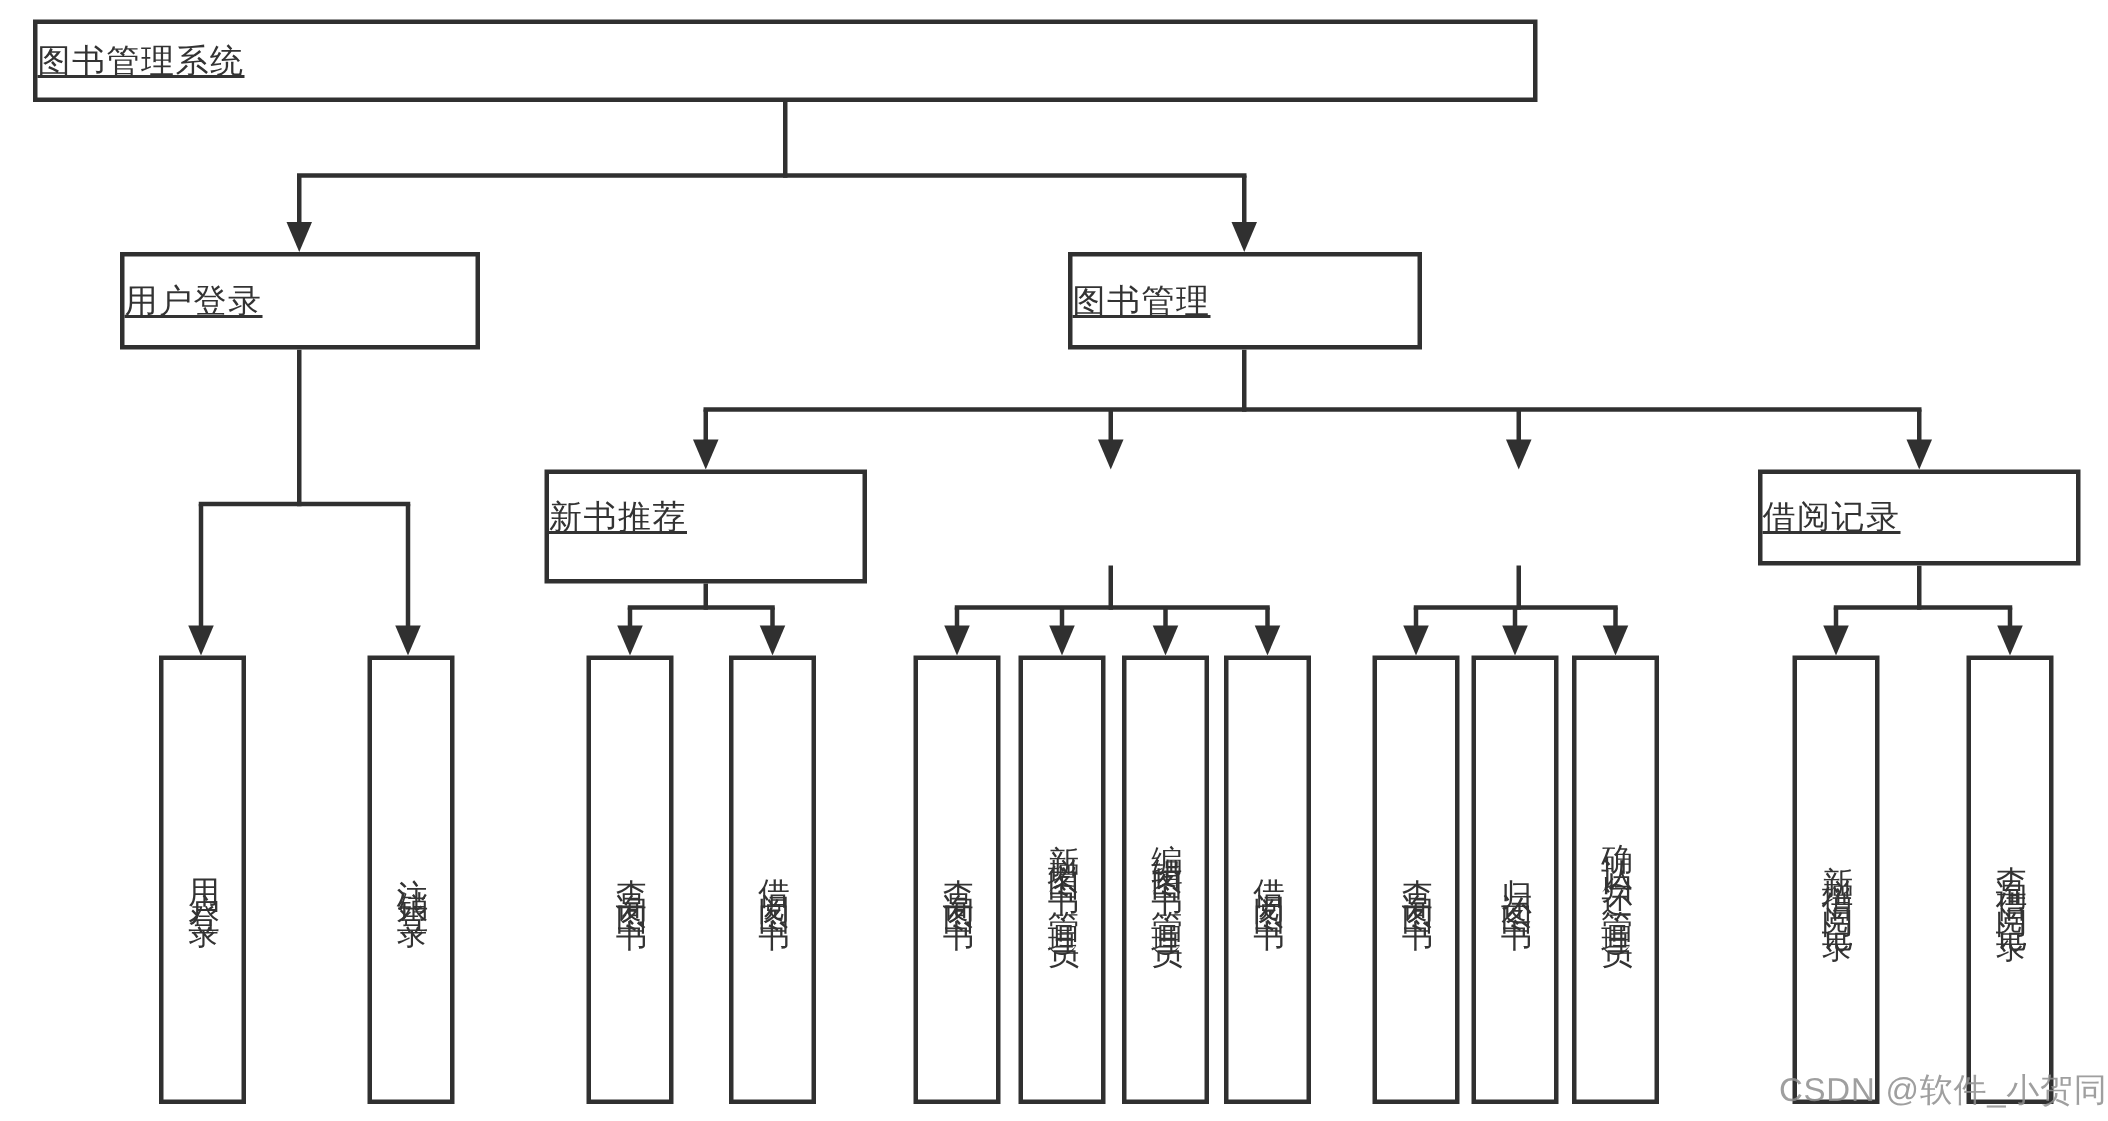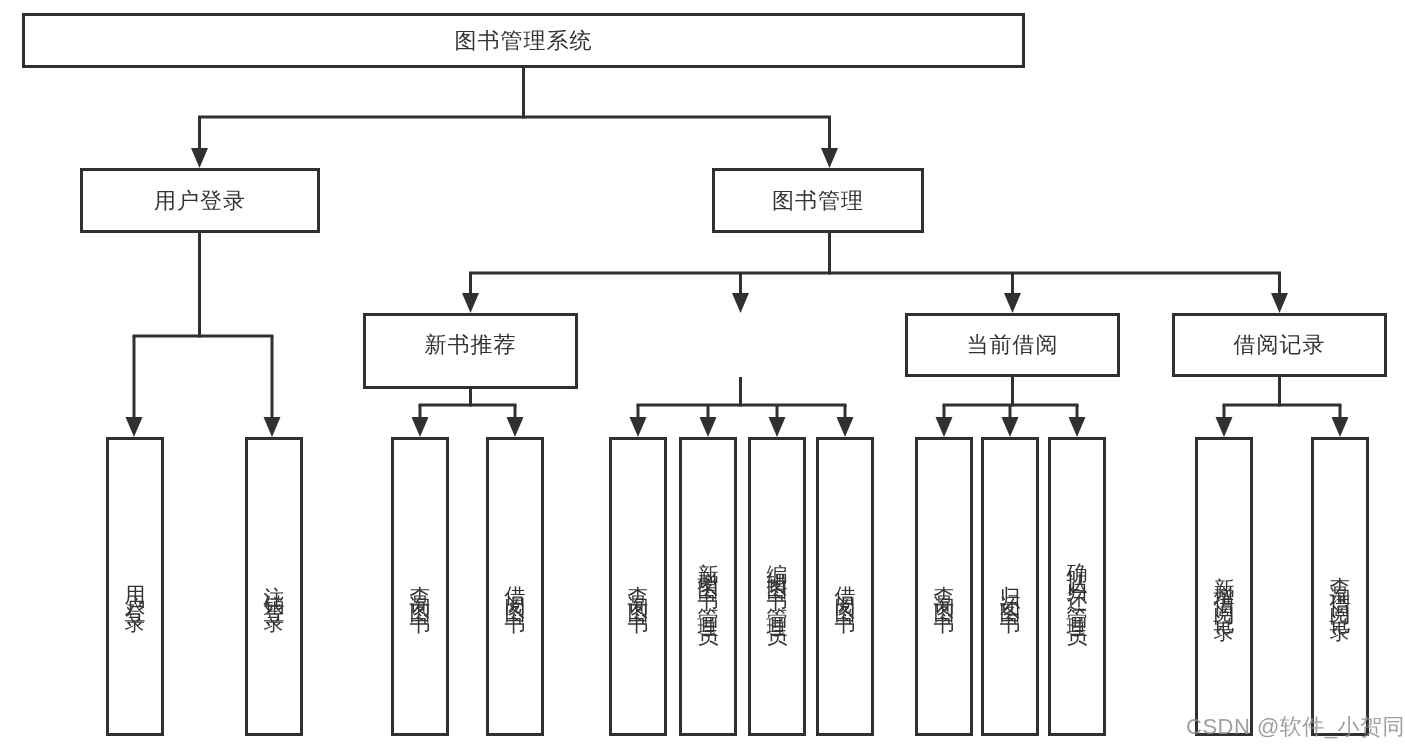--- a/index.html
+++ b/index.html
@@ -12,21 +12,21 @@
   .stage{
     position:relative;width:1405px;height:747px;background:var(--bg);
     font-family:"Liberation Sans","DejaVu Sans",sans-serif;
     color:var(--text);overflow:hidden;
   }
   #wires{position:absolute;left:0;top:0;z-index:0;}
   .bx{
     position:absolute;box-sizing:border-box;background:#fff;
     border:3px solid var(--line);z-index:1;
   }
-  .hbox{text-align:center;font-size:22px;letter-spacing:1px;white-space:nowrap;}
+  .hbox{font-size:22px;letter-spacing:1px;white-space:nowrap;text-decoration:underline;}
   .hbox.root{line-height:49px;}
   .hbox.lvl2{line-height:59px;}
   .hbox.lvl3{line-height:58px;}
   .vbox{
     width:58px;height:299px;
     writing-mode:vertical-lr;text-orientation:mixed;
     text-align:center;line-height:52px;
     font-size:21px;letter-spacing:9px;
   }
   .watermark{
@@ -91,24 +91,23 @@
       <line x1="1224" y1="405" x2="1340" y2="405" stroke="var(--line)" stroke-width="3" stroke-linecap="square"></line>
       <line x1="1224" y1="405" x2="1224" y2="421" stroke="var(--line)" stroke-width="3"></line>
       <polygon points="1215.5,417 1232.5,417 1224,437" fill="var(--line)"></polygon>
       <line x1="1340" y1="405" x2="1340" y2="421" stroke="var(--line)" stroke-width="3"></line>
       <polygon points="1331.5,417 1348.5,417 1340,437" fill="var(--line)"></polygon>
     </svg>
 
   <div class="bx hbox root" style="left:22px;top:13px;width:1003px;height:55px">图书管理系统</div>
 
   <div class="bx hbox lvl2" style="left:80px;top:168px;width:240px;height:65px">用户登录</div>
-  <div class="bx hbox lvl2" style="left:712px;top:168px;width:212px;height:65px">图书管理</div>
+  <div class="bx hbox lvl2" style="left:712px;top:168px;width:236px;height:65px">图书管理</div>
 
   <div class="bx hbox lvl3" style="left:363px;top:313px;width:215px;height:76px">新书推荐</div>
-  <div class="bx hbox lvl3" style="left:905px;top:313px;width:215px;height:64px">当前借阅</div>
   <div class="bx hbox lvl3" style="left:1172px;top:313px;width:215px;height:64px">借阅记录</div>
 
   <div class="bx vbox" style="left:106px;top:437px">用户登录</div>
   <div class="bx vbox" style="left:245px;top:437px">注销登录</div>
 
   <div class="bx vbox" style="left:391px;top:437px">查询图书</div>
   <div class="bx vbox" style="left:486px;top:437px">借阅图书</div>
 
   <div class="bx vbox" style="left:609px;top:437px">查询图书</div>
   <div class="bx vbox" style="left:679px;top:437px">新增图书（管理员）</div>

